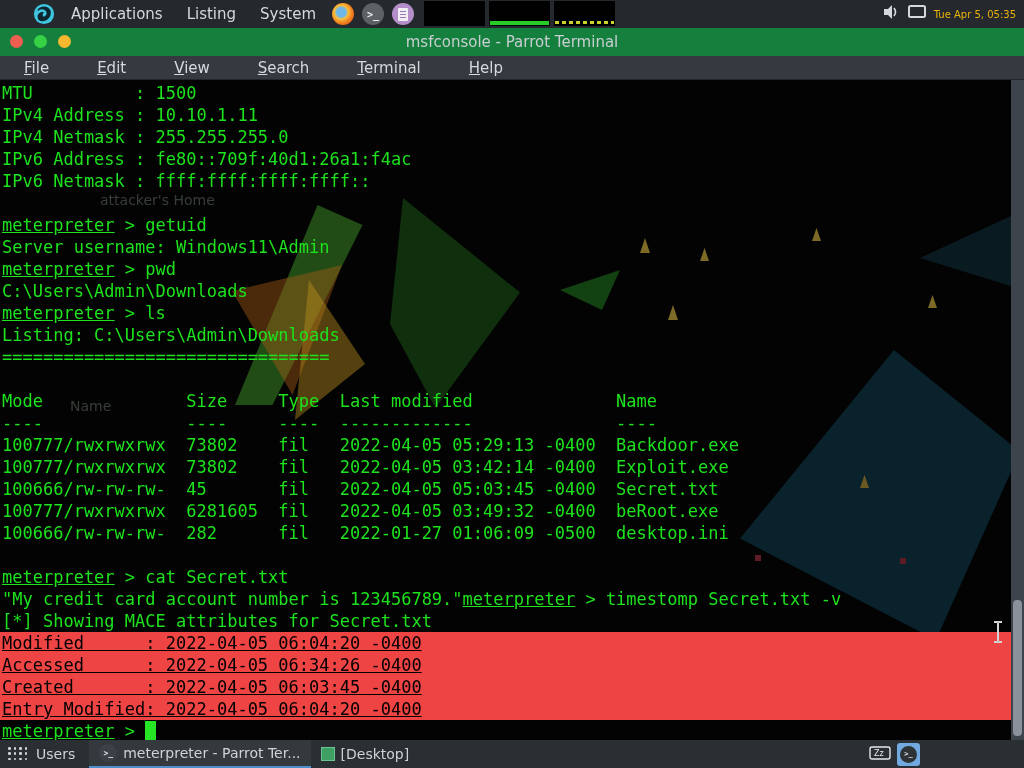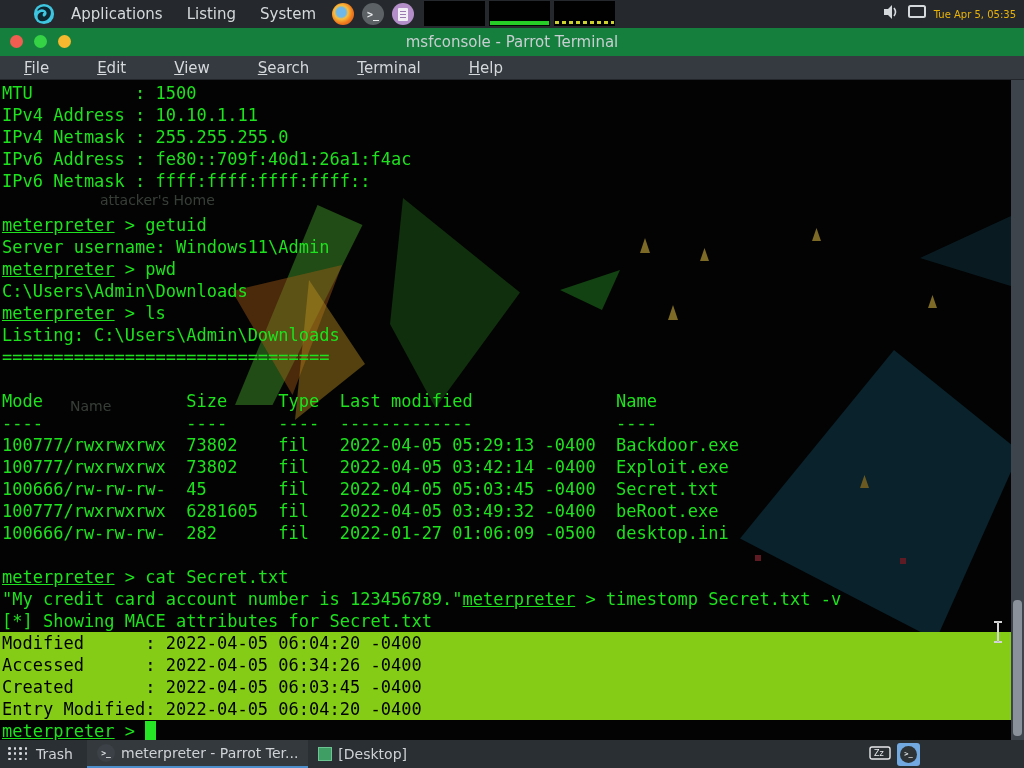--- a/index.html
+++ b/index.html
@@ -40,21 +40,21 @@
   .mb-item .mn{text-decoration:underline;}
 
   
   .terminal{position:absolute;top:80px;left:0;width:1024px;height:660px;background:#030303;overflow:hidden;}
   .wp{position:absolute;pointer-events:none;}
   .desk-label{position:absolute;font-size:14px;color:#49524a;opacity:.75;pointer-events:none;}
   .term-lines{position:absolute;top:2px;left:0;width:1011px;
     font-family:"DejaVu Sans Mono",monospace;font-size:17px;line-height:22px;
     color:#1de21d;white-space:pre;}
   .tline{height:22px;padding-left:2px;}
-  .tline.sel{background:#84cc16;color:#000;}
+  .tline.sel{background:#ef4444;color:#000;text-decoration:underline;}
   .u{text-decoration:underline;}
   .cursor{display:inline-block;width:11px;height:19px;background:#25e525;vertical-align:middle;margin-top:-3px;}
   .scroll-track{position:absolute;right:0;top:0;width:13px;height:660px;background:#3e444c;}
   .scroll-thumb{position:absolute;right:2px;top:520px;width:9px;height:136px;background:#8a919a;border-radius:4px;}
   .ibeam{position:absolute;left:991px;top:540px;width:14px;height:24px;color:#f4f4f4;
     font-family:"DejaVu Serif",serif;font-size:20px;text-shadow:0 0 2px #000;pointer-events:none;}
 
   
   .taskbar{position:absolute;bottom:0;left:0;width:1024px;height:28px;background:#2a2f34;
     display:flex;align-items:center;color:#cfd3d6;font-size:14px;}
@@ -183,21 +183,21 @@
         <i></i>
         <i></i>
         <i></i>
         <i></i>
         <i></i>
         <i></i>
         <i></i>
         <i></i>
         <i></i>
     </div>
-    <span class="menu-label">Trash</span>
+    <span class="menu-label">Users</span>
     <div id="task-buttons" style="display:flex;height:28px;">
         <div class="task-btn active">
           <span class="task-term-icon">&gt;_</span>
           <span>meterpreter - Parrot Ter...</span>
         </div>
         <div class="task-btn">
           <span class="task-desk-icon"></span>
           <span>[Desktop]</span>
         </div>
       </div>

